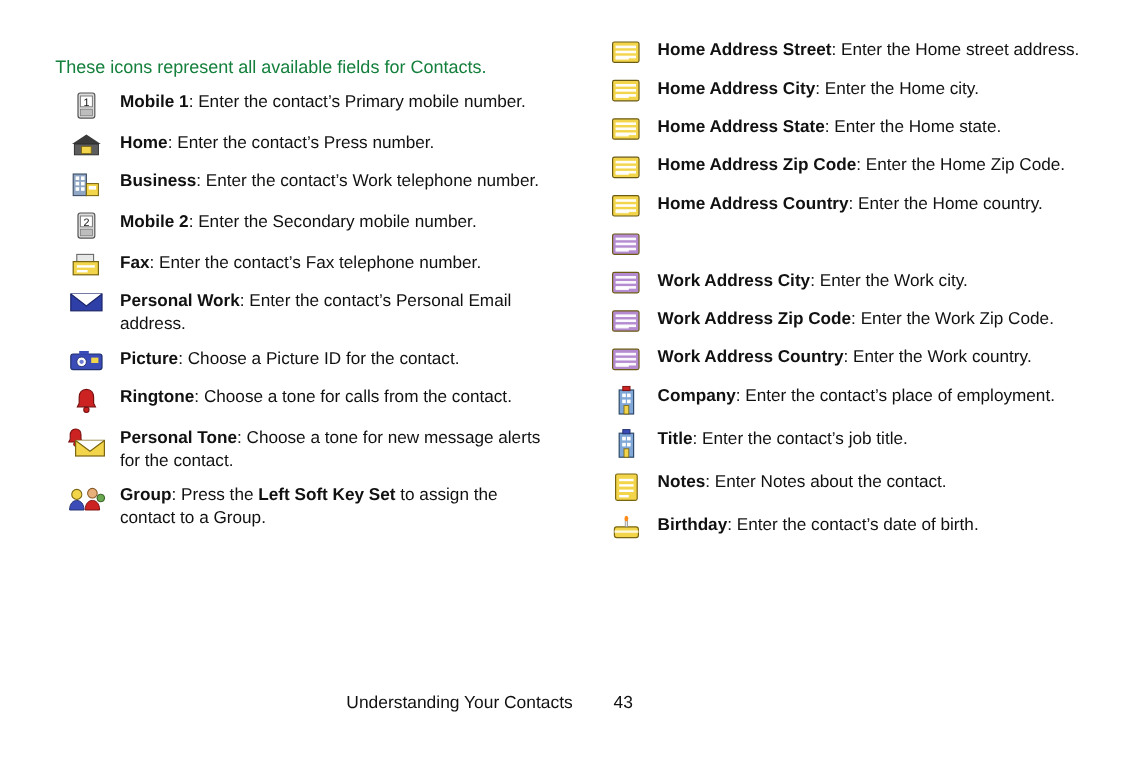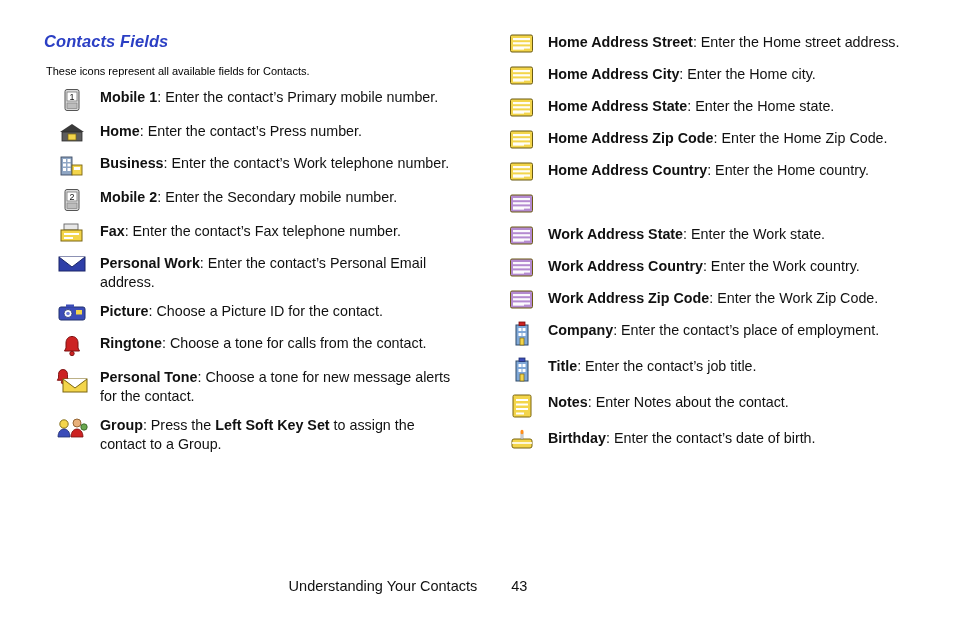--- a/index.html
+++ b/index.html
@@ -35,23 +35,23 @@
   }
   .section-title {
     color: #2b3fc4;
     font-style: italic;
     font-weight: bold;
     font-size: 16.5px;
     margin: 0 0 14px 0;
     letter-spacing: 0.1px;
   }
   .intro {
-    font-size: 11px;
-    color: #000000;
-    margin: 0 0 10px 2px;
+    font-size: 15px;
+    color: #15803d;
+    margin: 16px 0 10px 2px;
   }
   .row {
     display: flex;
     align-items: flex-start;
     margin-bottom: 9px;
   }
   .icon-cell {
     width: 56px;
     min-width: 56px;
     display: flex;
@@ -86,21 +86,20 @@
     margin-left: 34px;
   }
   svg { display: block; }
 </style>
 </head>
 <body>
 
 <div class="page">
 
   <div class="col-left">
-    <div class="section-title">Contacts Fields</div>
     <div class="intro">These icons represent all available fields for Contacts.</div>
     <div id="left-list">
         <div class="row">
           <div class="icon-cell">
             <svg width="26" height="24" viewBox="0 0 26 24">
               <rect x="6" y="1.5" width="14" height="21" rx="2" fill="#dcdcdc" stroke="#555" stroke-width="1"></rect>
               <rect x="8" y="4" width="10" height="9" fill="#ffffff" stroke="#777" stroke-width="0.8"></rect>
               <text x="13" y="12" font-size="9" font-family="Liberation Sans, sans-serif" text-anchor="middle" fill="#111">1</text>
               <rect x="8" y="15" width="10" height="5.5" fill="#bdbdbd" stroke="#777" stroke-width="0.6"></rect>
             </svg>
@@ -287,45 +286,45 @@
         <div class="row">
           <div class="icon-cell">
             <svg width="26" height="22" viewBox="0 0 26 22">
               <rect x="1.5" y="2" width="22" height="17" rx="1.5" fill="#b48ad0" stroke="#6b5a12" stroke-width="1"></rect>
               <rect x="4" y="5" width="17" height="2.2" fill="#ffffff" opacity="0.95"></rect>
               <rect x="4" y="9.2" width="17" height="2.2" fill="#ffffff" opacity="0.95"></rect>
               <rect x="4" y="13.399999999999999" width="17" height="2.2" fill="#ffffff" opacity="0.95"></rect>
               <rect x="4" y="14.5" width="11" height="2.2" fill="#ffffff" opacity="0.9"></rect>
             </svg>
           </div>
-          <div class="txt"><b>Work Address State</b><span>: Enter the Work state.</span></div>
+          <div class="txt"><b>Work Address City</b><span>: Enter the Work city.</span></div>
         </div>
         <div class="row">
           <div class="icon-cell">
             <svg width="26" height="22" viewBox="0 0 26 22">
               <rect x="1.5" y="2" width="22" height="17" rx="1.5" fill="#b48ad0" stroke="#6b5a12" stroke-width="1"></rect>
               <rect x="4" y="5" width="17" height="2.2" fill="#ffffff" opacity="0.95"></rect>
               <rect x="4" y="9.2" width="17" height="2.2" fill="#ffffff" opacity="0.95"></rect>
               <rect x="4" y="13.399999999999999" width="17" height="2.2" fill="#ffffff" opacity="0.95"></rect>
               <rect x="4" y="14.5" width="11" height="2.2" fill="#ffffff" opacity="0.9"></rect>
             </svg>
           </div>
+          <div class="txt"><b>Work Address Zip Code</b><span>: Enter the Work Zip Code.</span></div>
+        </div>
+        <div class="row">
+          <div class="icon-cell">
+            <svg width="26" height="22" viewBox="0 0 26 22">
+              <rect x="1.5" y="2" width="22" height="17" rx="1.5" fill="#b48ad0" stroke="#6b5a12" stroke-width="1"></rect>
+              <rect x="4" y="5" width="17" height="2.2" fill="#ffffff" opacity="0.95"></rect>
+              <rect x="4" y="9.2" width="17" height="2.2" fill="#ffffff" opacity="0.95"></rect>
+              <rect x="4" y="13.399999999999999" width="17" height="2.2" fill="#ffffff" opacity="0.95"></rect>
+              <rect x="4" y="14.5" width="11" height="2.2" fill="#ffffff" opacity="0.9"></rect>
+            </svg>
+          </div>
           <div class="txt"><b>Work Address Country</b><span>: Enter the Work country.</span></div>
-        </div>
-        <div class="row">
-          <div class="icon-cell">
-            <svg width="26" height="22" viewBox="0 0 26 22">
-              <rect x="1.5" y="2" width="22" height="17" rx="1.5" fill="#b48ad0" stroke="#6b5a12" stroke-width="1"></rect>
-              <rect x="4" y="5" width="17" height="2.2" fill="#ffffff" opacity="0.95"></rect>
-              <rect x="4" y="9.2" width="17" height="2.2" fill="#ffffff" opacity="0.95"></rect>
-              <rect x="4" y="13.399999999999999" width="17" height="2.2" fill="#ffffff" opacity="0.95"></rect>
-              <rect x="4" y="14.5" width="11" height="2.2" fill="#ffffff" opacity="0.9"></rect>
-            </svg>
-          </div>
-          <div class="txt"><b>Work Address Zip Code</b><span>: Enter the Work Zip Code.</span></div>
         </div>
         <div class="row">
           <div class="icon-cell">
             <svg width="22" height="26" viewBox="0 0 22 26">
               <rect x="5" y="4" width="12" height="20" fill="#7fa8d8" stroke="#2f4a6b" stroke-width="1"></rect>
               <rect x="8" y="1" width="6" height="3.5" fill="#cc2222" stroke="#7a0f0f" stroke-width="0.8"></rect>
               <rect x="7.5" y="7" width="3" height="3" fill="#ffffff"></rect>
               <rect x="11.5" y="7" width="3" height="3" fill="#ffffff"></rect>
               <rect x="7.5" y="12" width="3" height="3" fill="#ffffff"></rect>
               <rect x="11.5" y="12" width="3" height="3" fill="#ffffff"></rect>

